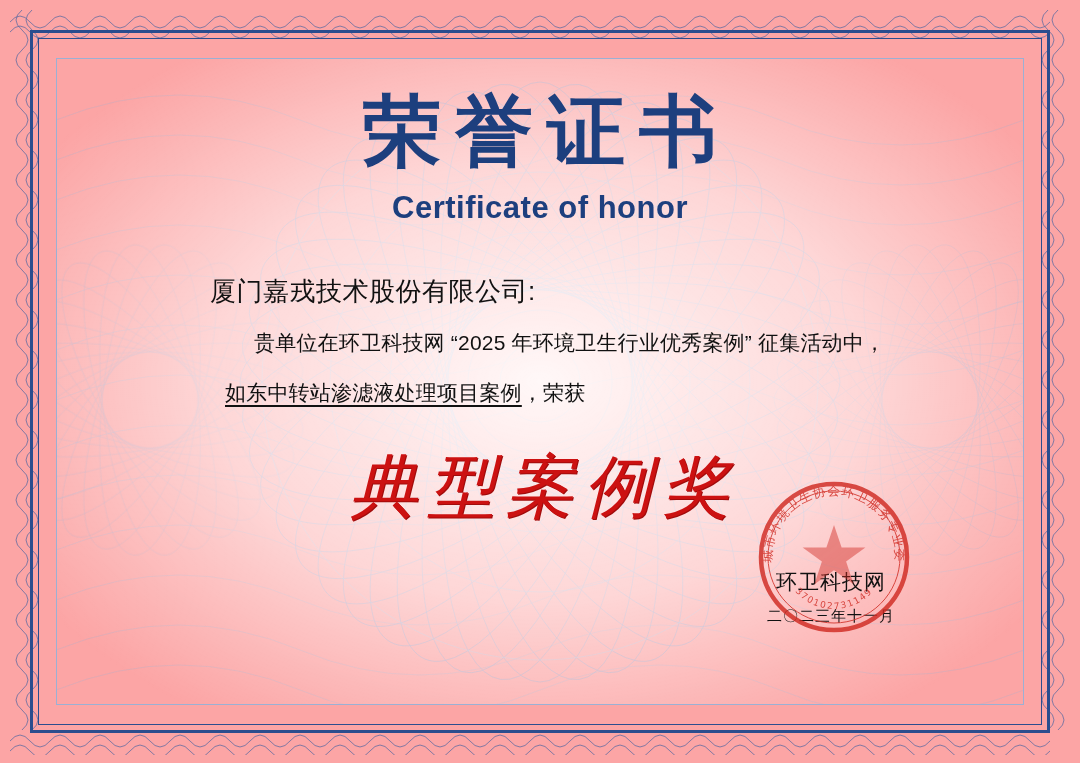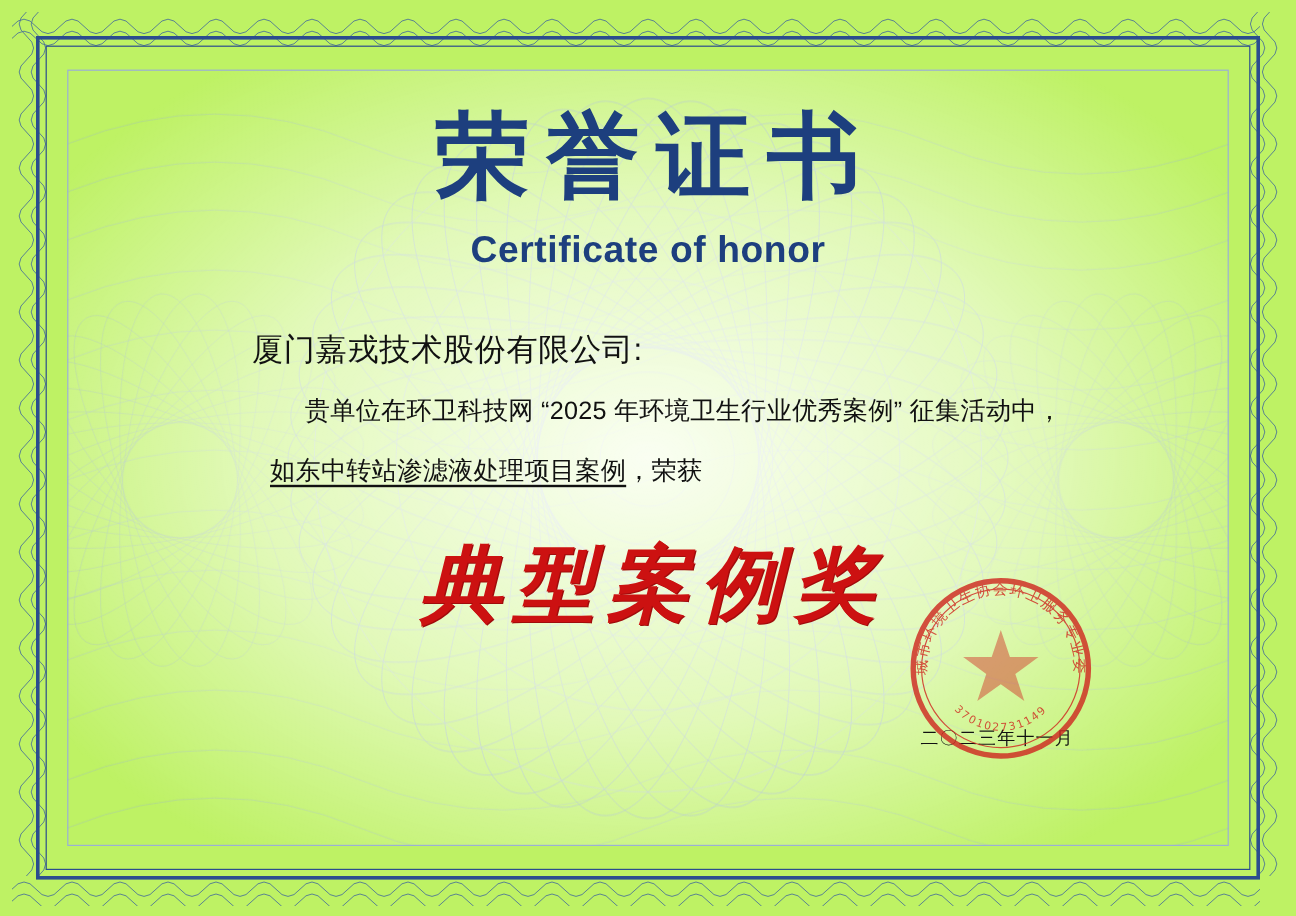--- a/index.html
+++ b/index.html
@@ -9,21 +9,21 @@
     background: #ffffff;
   }
   body {
     font-family: "Liberation Sans", "DejaVu Sans", sans-serif;
   }
 
   .certificate {
     position: relative;
     width: 1080px;
     height: 763px;
-    background: #bef264;
+    background: #fca5a5;
     overflow: hidden;
   }
 
   
   .guilloche-layer {
     position: absolute;
     inset: 0;
     pointer-events: none;
   }
   .guilloche-layer svg {
@@ -134,21 +134,21 @@
   }
 
   .award-name {
     position: absolute;
     left: 0;
     right: 0;
     top: 372px;
     text-align: center;
     font-family: "DejaVu Serif", "Liberation Serif", serif;
     font-style: italic;
-    font-weight: bold;
+    font-weight: normal;
     font-size: 68px;
     letter-spacing: 10px;
     text-indent: 10px;
     color: #cc1111;
     text-shadow: 1px 1px 0 #a00c0c;
     white-space: nowrap;
   }
 
   
   .sign-block {
@@ -325,20 +325,21 @@
     <div class="body-block">
       <div class="recipient">厦门嘉戎技术股份有限公司:</div>
       <div class="paragraph">
         <span>贵单位在环卫科技网 “2025 年环境卫生行业优秀案例” 征集活动中，</span><span class="underline">如东中转站渗滤液处理项目案例</span><span>，荣获</span>
       </div>
     </div>
 
     <div class="award-name">典型案例奖</div>
 
     <div class="sign-block">
+      <div class="issuer">环卫科技网</div>
       <div class="issue-date">二〇二三年十一月</div>
     </div>
 
     <div class="seal">
       <svg viewBox="0 0 168 168" xmlns="http://www.w3.org/2000/svg">
         <defs>
           <path id="sealArcTop" d="M 22 84 A 62 62 0 1 1 146 84" fill="none"></path>
           <path id="sealArcBottom" d="M 32 84 A 52 52 0 0 0 136 84" fill="none"></path>
         </defs>
         <g opacity="0.82">

